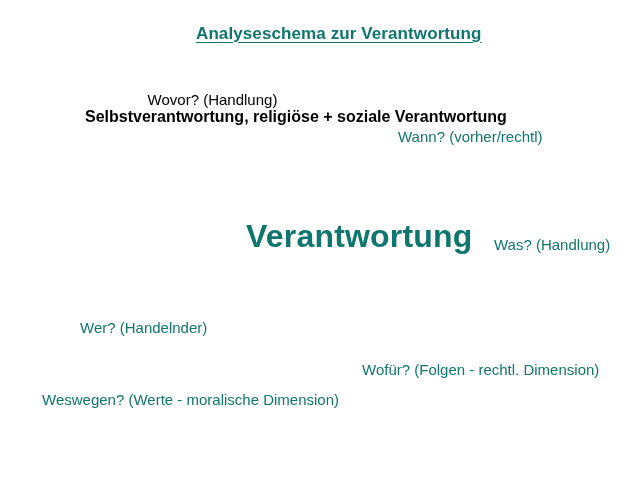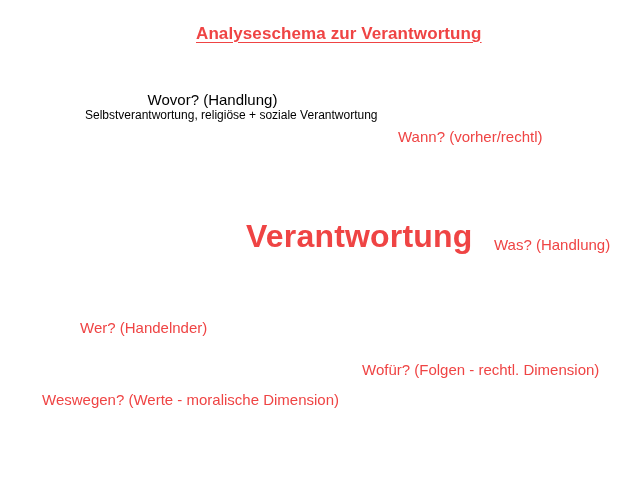--- a/index.html
+++ b/index.html
@@ -14,21 +14,21 @@
     background: #ffffff;
     overflow: hidden;
     font-family: "Liberation Sans", sans-serif;
     color: #000000;
     -webkit-font-smoothing: antialiased;
   }
   .node {
     position: absolute;
     white-space: nowrap;
     line-height: 1.15;
-    color: #ef4444;
+    color: #0f766e;
   }
   
   .title {
     font-size: 17px;
     font-weight: bold;
     text-decoration: underline;
     text-underline-offset: 3px;
     letter-spacing: 0.1px;
   }
   
@@ -37,22 +37,22 @@
     font-weight: bold;
     letter-spacing: 0.2px;
   }
   
   .branch {
     font-size: 15px;
     font-weight: normal;
   }
   
   .subcaption {
-    font-size: 12px;
-    font-weight: normal;
+    font-size: 16px;
+    font-weight: bold;
   }
   .group {
     position: absolute;
     text-align: center;
     white-space: nowrap;
   }
   .group .branch,
   .group .subcaption {
     position: static;
     display: block;

